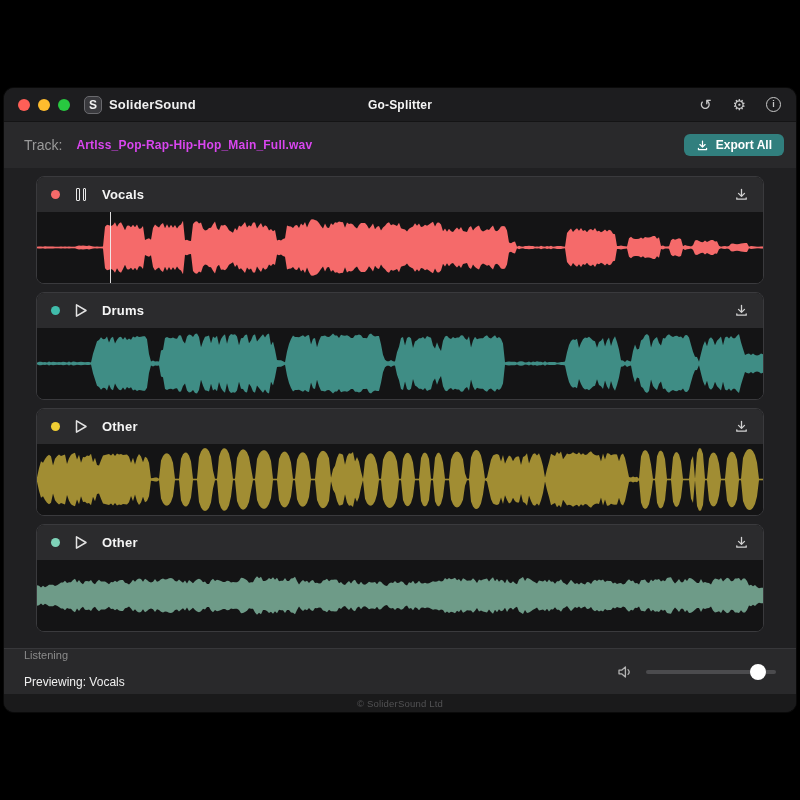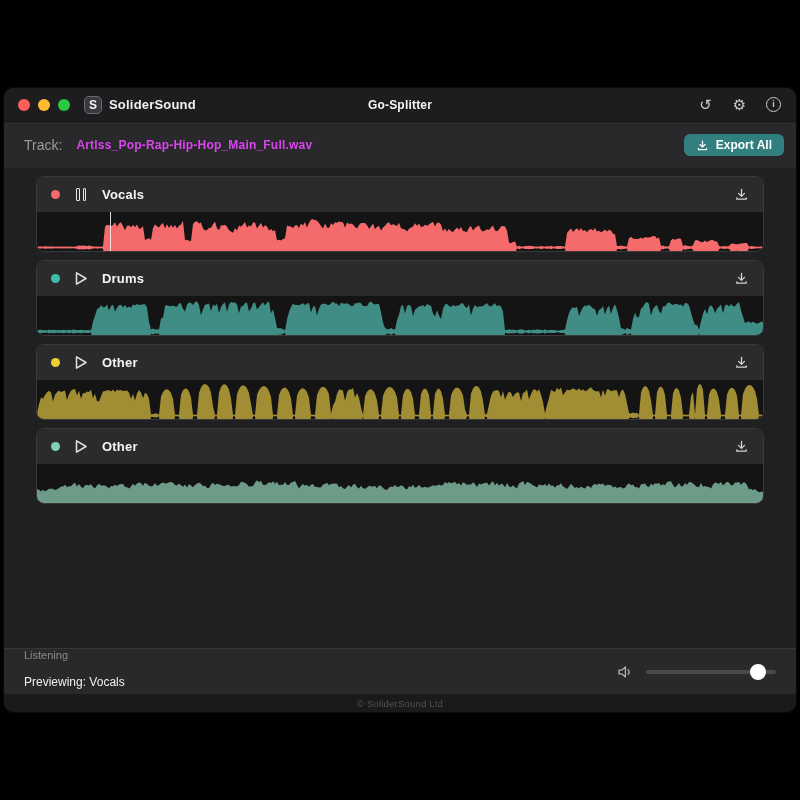--- a/index.html
+++ b/index.html
@@ -37,21 +37,21 @@
   .track-name { color:#d946ef; font-size:12px; font-weight:600; margin-left:14px;
     letter-spacing:.2px; }
   .export-btn { margin-left:auto; height:22px; border:none; border-radius:6px;
     display:flex; align-items:center; gap:7px; padding:0 12px; cursor:pointer;
     color:#fff; font-size:12px; font-weight:700;
     font-family:"Liberation Sans","DejaVu Sans",sans-serif; }
 
   
   .main { flex:1 1 auto; background:#202022; padding:8px 32px 16px;
     display:flex; flex-direction:column; gap:8px; }
-  .stem { height:76px; border:1px solid #3a3a3d; border-radius:8px;
+  .stem { height:108px; border:1px solid #3a3a3d; border-radius:8px;
     overflow:hidden; background:#151516; display:flex; flex-direction:column; }
   .stem-header { height:35px; flex:0 0 35px; background:#2b2b2d; display:flex;
     align-items:center; padding:0 14px; gap:13px; }
   .dot { width:9px; height:9px; border-radius:50%; flex:0 0 9px; }
   .pp-btn { background:none; border:none; padding:0; cursor:pointer; width:16px;
     height:16px; display:flex; align-items:center; justify-content:center; }
   .pause-bars { display:flex; gap:3px; }
   .pause-bars i { display:block; width:3.5px; height:13px;
     border:1.4px solid #e8e8e8; border-radius:1px; }
   .stem-name { color:#f5f5f5; font-size:13px; font-weight:700; letter-spacing:.2px; }

